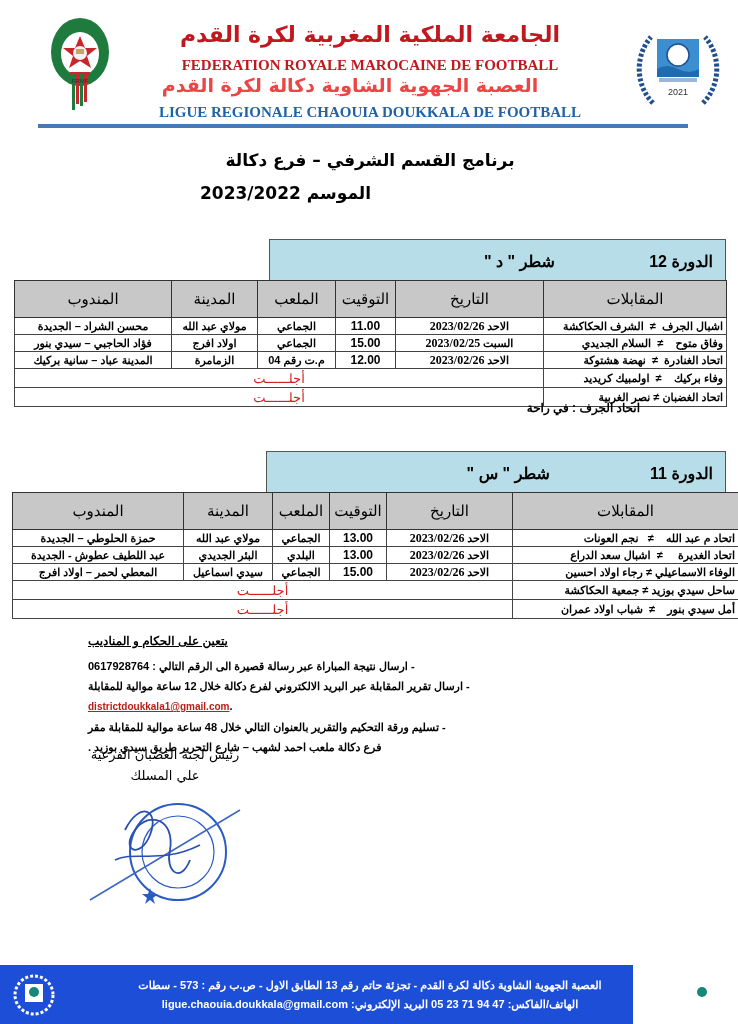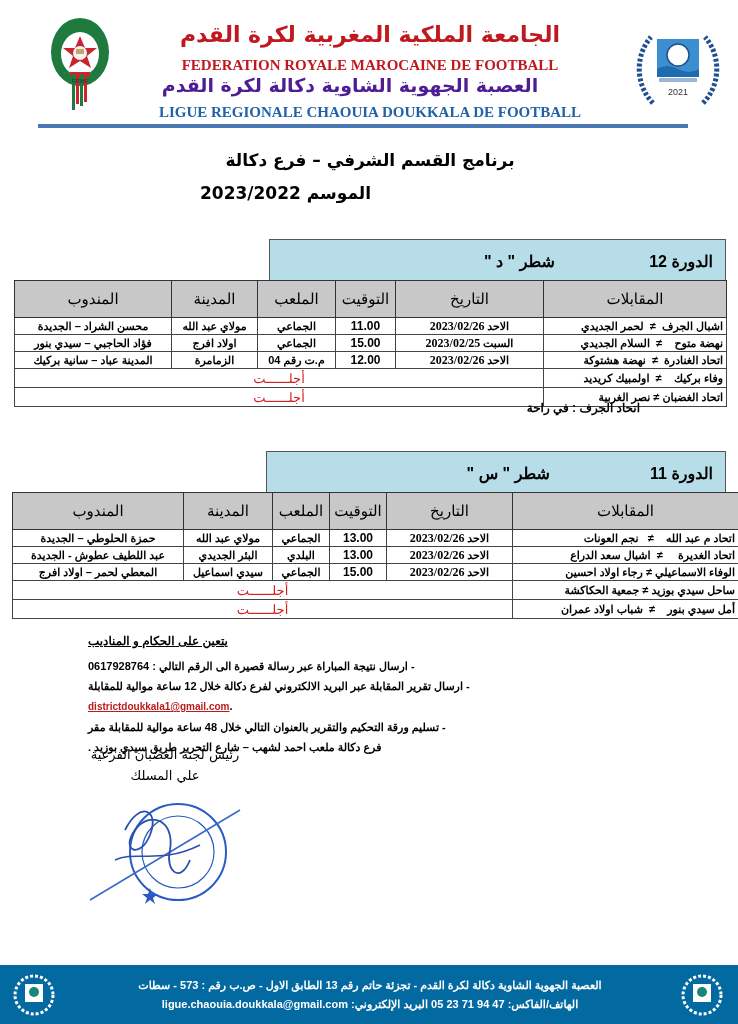--- a/index.html
+++ b/index.html
@@ -7,21 +7,21 @@
   body { position: relative; font-family: "DejaVu Sans", sans-serif; color: #000; }
 
   .abs { position: absolute; }
 
   
   #logo-frmf { left: 50px; top: 16px; width: 60px; height: 95px; }
   #logo-league { left: 633px; top: 25px; width: 90px; height: 88px; }
   .hdr-line { position: absolute; left: 0; width: 738px; text-align: center; }
   #h-ar1 { top: 22px; left: 150px; width: 440px; color: #c0181f; font-size: 22px; font-weight: bold; font-family: "DejaVu Sans", sans-serif; }
   #h-fr1 { top: 57px; left: 150px; width: 440px; color: #c0181f; font-size: 15px; font-weight: bold; font-family: "Liberation Serif", serif; }
-  #h-ar2 { top: 74px; left: 130px; width: 440px; color: #4c1d95; font-size: 19px; font-weight: bold; }
+  #h-ar2 { top: 74px; left: 130px; width: 440px; color: #ef4444; font-size: 19px; font-weight: bold; }
   #h-fr2 { top: 104px; left: 150px; width: 440px; color: #1f62a8; font-size: 15px; font-weight: bold; font-family: "Liberation Serif", serif; }
   #hdr-rule { left: 38px; top: 124px; width: 650px; height: 4px; background: #4a78b5; }
 
   
   #title1 { top: 150px; left: 200px; width: 340px; text-align: center; font-size: 17px; font-weight: bold; direction: rtl; font-family: "DejaVu Sans", sans-serif; }
   #title2 { top: 183px; left: 200px; width: 340px; text-align: left; font-size: 17px; font-weight: bold; direction: rtl; }
 
   
   .round-bar { position: absolute; background: #b7dde8; border: 1px solid #555; direction: rtl; }
   .round-bar .round-label { position: absolute; right: 12px; top: 12px; font-size: 16px; font-weight: bold; font-family: "Liberation Sans", sans-serif; }
@@ -48,21 +48,21 @@
   #notes .email-line { margin-right: 105px; line-height: 20px; }
   #notes .email { color: #b91c1c; text-decoration: underline; font-size: 10px; }
   #notes .note-cont { margin-right: 22px; line-height: 20px; }
 
   
   #sig-title { left: 70px; top: 747px; width: 190px; text-align: center; direction: rtl; font-size: 13px; font-family: "DejaVu Sans", sans-serif; }
   #sig-name { left: 70px; top: 768px; width: 190px; text-align: center; direction: rtl; font-size: 13px; }
   #stamp { left: 80px; top: 790px; width: 170px; height: 125px; }
 
   
-  #footer { left: 0; top: 965px; width: 738px; height: 59px; background: #0369a1; }
+  #footer { left: 0; top: 965px; width: 633px; height: 59px; background: #1d4ed8; }
   #footer .ft-line { position: absolute; left: 70px; width: 600px; text-align: center; color: #fff; direction: rtl; font-family: "Liberation Sans", sans-serif; font-size: 11px; font-weight: bold; }
   #ft1 { top: 14px; }
   #ft2 { top: 33px; }
   .ft-logo { position: absolute; top: 8px; width: 44px; height: 44px; }
 </style>
 </head>
 <body>
 
 <svg id="logo-frmf" class="abs" viewBox="0 0 60 95">
   <ellipse cx="30" cy="36" rx="29" ry="34" fill="#1f7a3e"></ellipse>
@@ -114,29 +114,29 @@
   <tbody>
       <tr>
     <th>المقابلات</th>
     <th>التاريخ</th>
     <th>التوقيت</th>
     <th>الملعب</th>
     <th>المدينة</th>
     <th>المندوب</th>
   </tr>
   <tr>
-    <td class="match"><span>اشبال الجرف</span> &nbsp;<span>≠</span>&nbsp; <span>لحمر الجديدي</span></td>
+    <td class="match"><span>اشبال الجرف</span> &nbsp;<span>≠</span>&nbsp; <span>الشرف الحكاكشة</span></td>
     <td class="date"><span>الاحد</span> <span class="num">2023/02/26</span></td>
     <td class="time">11.00</td>
     <td>الجماعي</td>
     <td>مولاي عبد الله</td>
     <td>محسن الشراد – الجديدة</td>
   </tr>
   <tr>
-    <td class="match"><span>نهضة متوح</span> &nbsp;&nbsp;&nbsp;<span>≠</span>&nbsp; <span>السلام الجديدي</span></td>
+    <td class="match"><span>وفاق متوح</span> &nbsp;&nbsp;&nbsp;<span>≠</span>&nbsp; <span>السلام الجديدي</span></td>
     <td class="date"><span>السبت</span> <span class="num">2023/02/25</span></td>
     <td class="time">15.00</td>
     <td>الجماعي</td>
     <td>اولاد افرج</td>
     <td>فؤاد الحاجبي – سيدي بنور</td>
   </tr>
   <tr>
     <td class="match"><span>اتحاد الغنادرة</span> &nbsp;<span>≠</span>&nbsp; <span>نهضة هشتوكة</span></td>
     <td class="date"><span>الاحد</span> <span class="num">2023/02/26</span></td>
     <td class="time">12.00</td>

